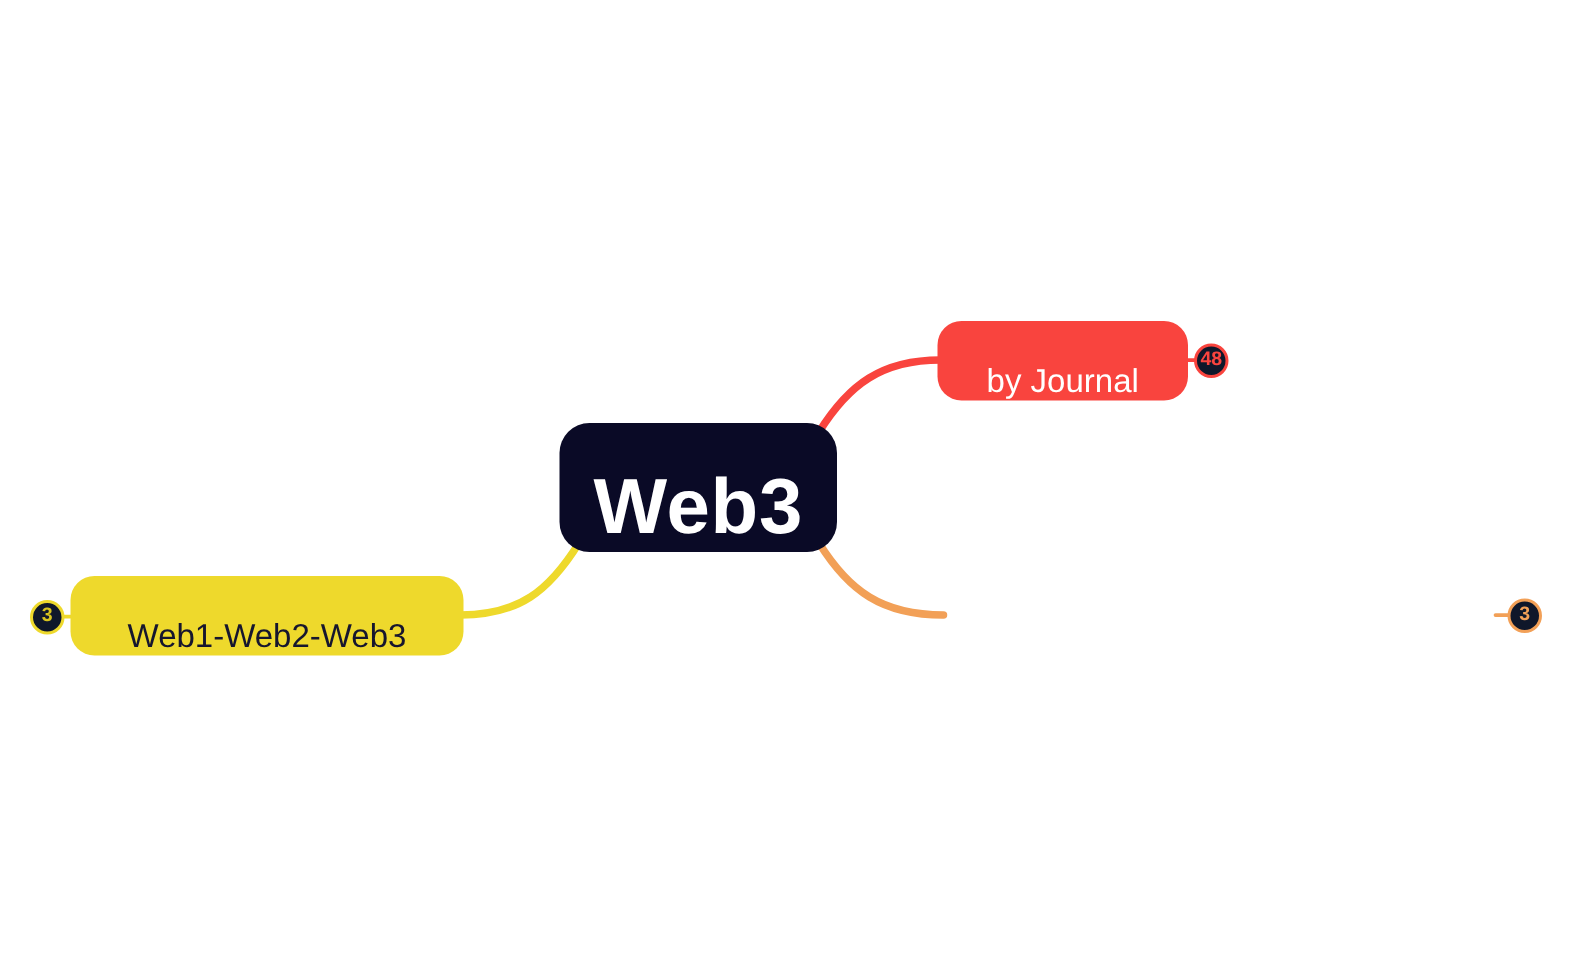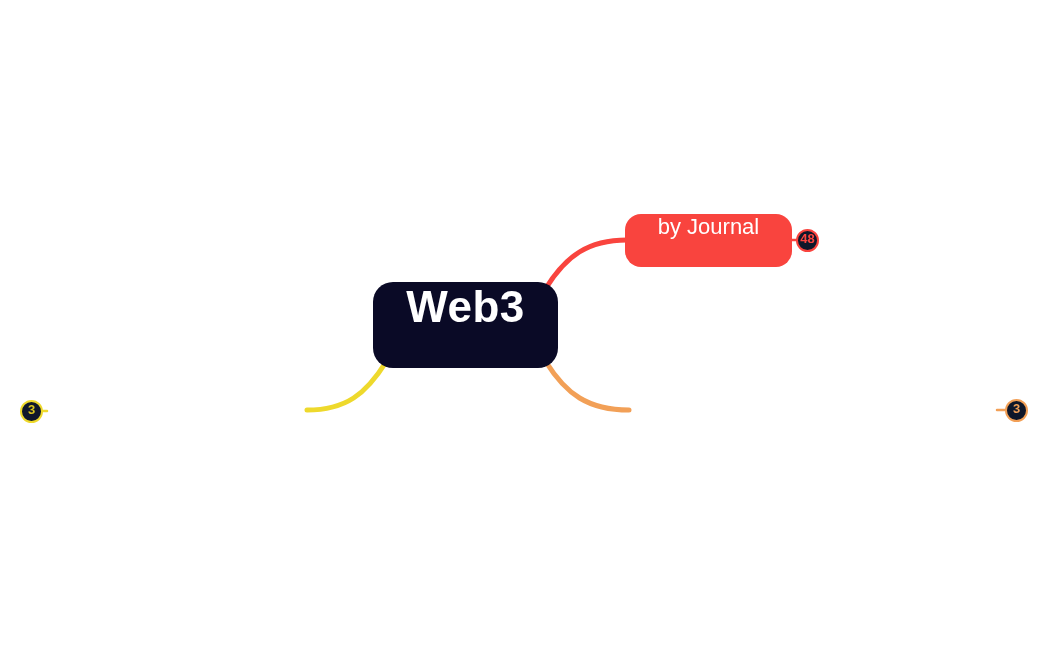--- a/index.html
+++ b/index.html
@@ -29,35 +29,35 @@
     stroke-linecap: round;
   }
   .badge-line {
     fill: none;
     stroke-width: 2.5;
     stroke-linecap: round;
   }
   .node {
     position: absolute;
     display: flex;
-    align-items: flex-start;
+    align-items: flex-end;
     justify-content: center;
     box-sizing: border-box;
     cursor: pointer;
     white-space: nowrap;
   }
   .root-node {
     left: 373px;
     top: 282px;
     width: 185px;
     height: 86px;
     border-radius: 20px;
     background: #0a0a26;
     color: #ffffff;
-    font-size: 44px;
+    font-size: 52px;
     font-weight: 600;
     letter-spacing: 0.5px;
   }
   .branch {
     height: 53px;
     border-radius: 16px;
     font-size: 22px;
     font-weight: 500;
   }
   .branch-red {
@@ -122,17 +122,20 @@
     <span>by Journal</span>
   </div>
   <div class="badge badge-red">
     <span>48</span>
   </div>
 
   <div class="badge badge-orange">
     <span>3</span>
   </div>
 
+  <div class="node branch branch-yellow">
+    <span>Web1-Web2-Web3</span>
+  </div>
   <div class="badge badge-yellow">
     <span>3</span>
   </div>
 
 </div>
 
 </body></html>

